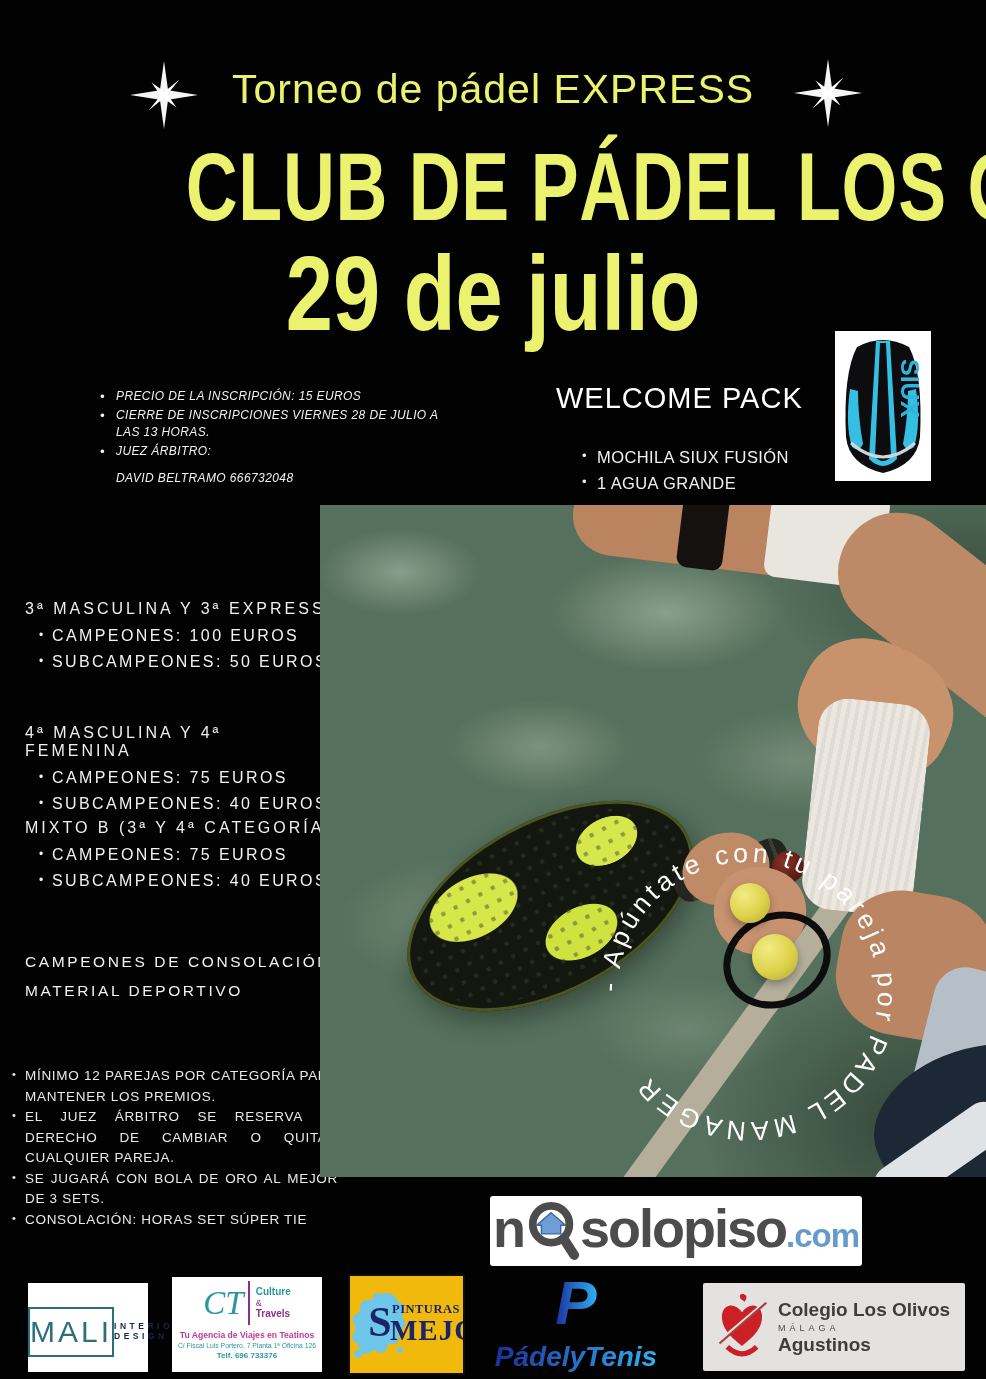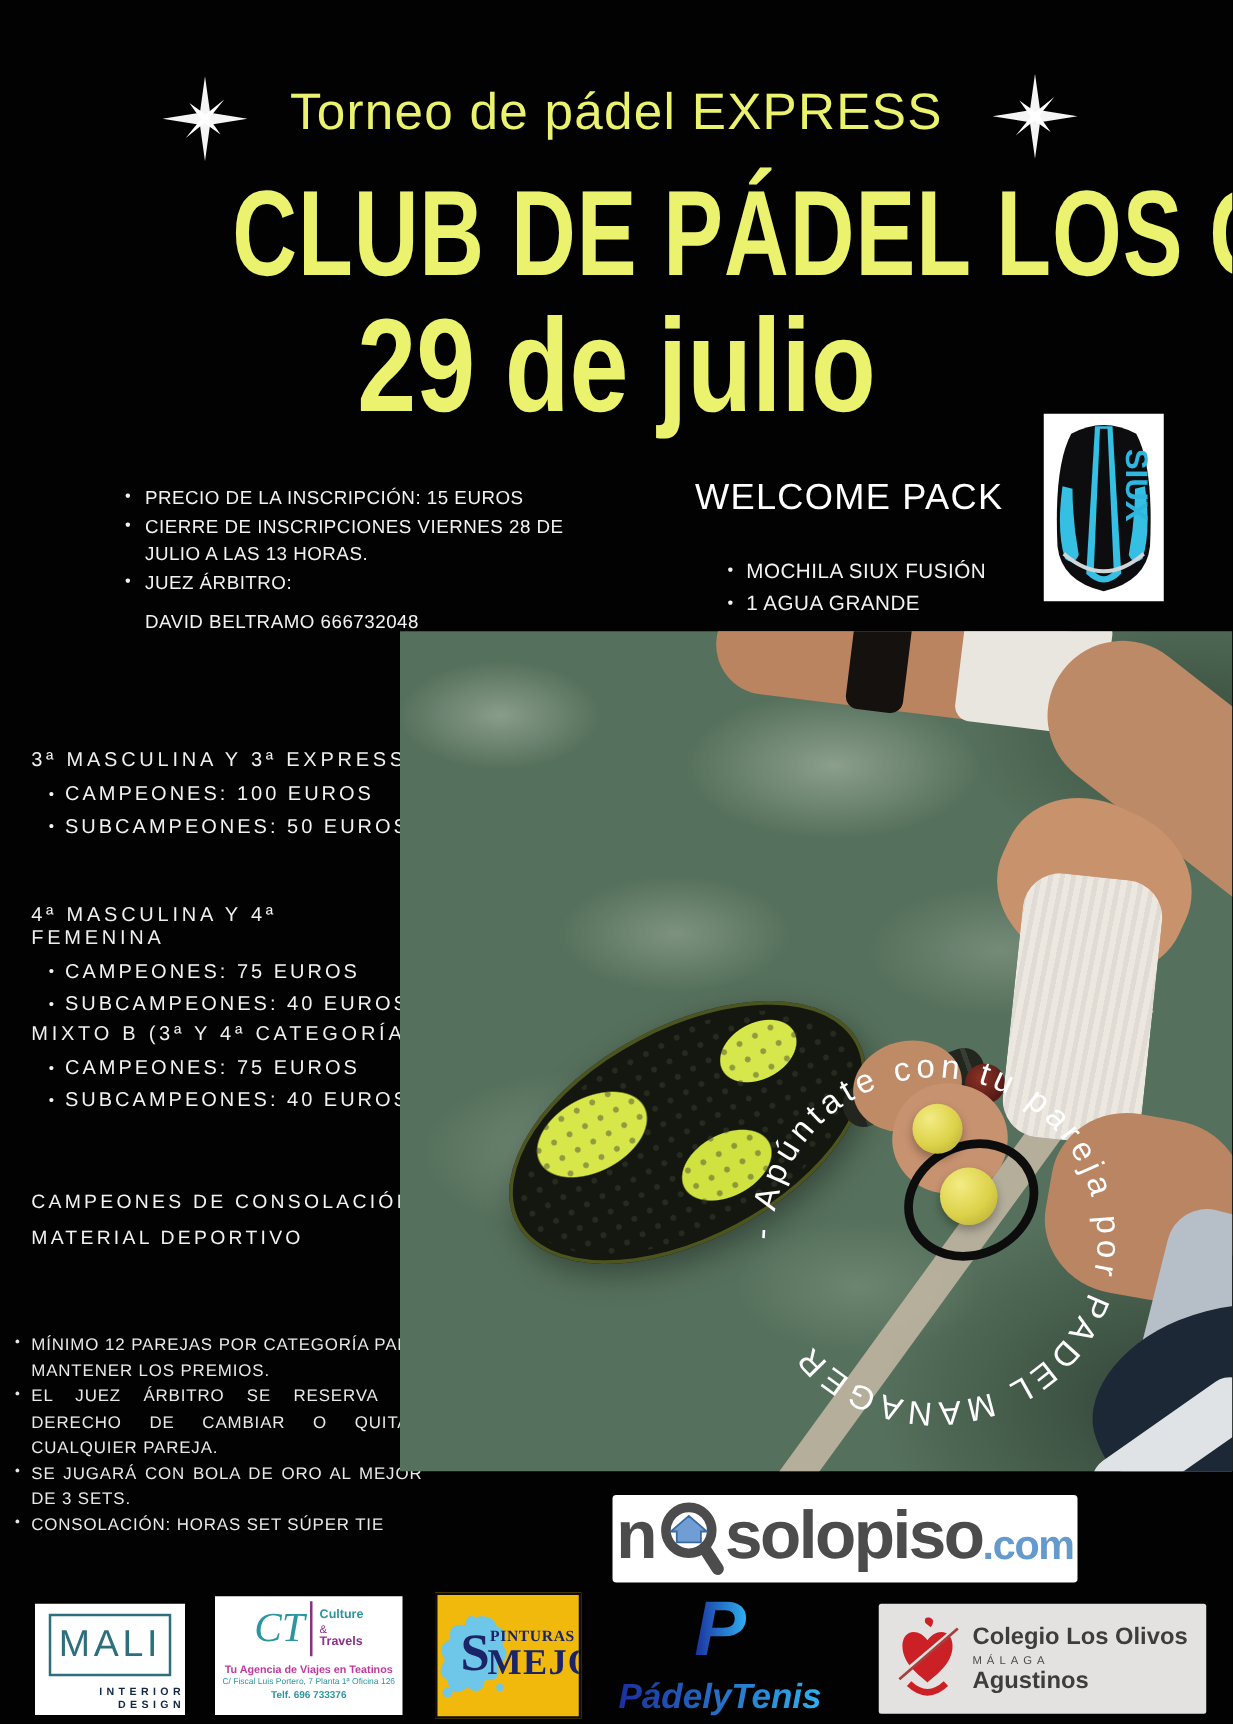--- a/index.html
+++ b/index.html
@@ -14,21 +14,21 @@
   .sparkle.right{left:794px;top:54px;}
 
   .main-title{position:absolute;top:138px;left:0;width:100%;text-align:center;color:#eaf26e;}
   .main-title span{display:inline-block;transform:scaleX(.74);transform-origin:center;
                    font-size:97px;font-weight:bold;letter-spacing:1px;white-space:nowrap;line-height:1;}
   .event-date{position:absolute;top:240px;left:0;width:100%;text-align:center;color:#eaf26e;}
   .event-date span{display:inline-block;transform:scaleX(.8);transform-origin:center;
                    font-size:106px;font-weight:bold;line-height:1;}
 
   
-  .info{position:absolute;left:100px;top:388px;width:352px;font-size:15px;letter-spacing:.4px;}
+  .info{position:absolute;left:100px;top:388px;width:352px;font-size:12px;letter-spacing:.4px;font-style:italic;}
   .info ul{margin:0;padding:0;list-style:none;}
   .info li{position:relative;padding-left:16px;line-height:1.42;margin-bottom:2px;}
   .info li::before{content:"•";position:absolute;left:0;top:0;font-size:13px;}
   .referee{margin:10px 0 0 16px;line-height:1.4;}
 
   
   .welcome{position:absolute;left:556px;top:382px;width:270px;}
   .welcome h2{margin:0;font-size:29px;font-weight:400;letter-spacing:1px;color:#fff;}
   .welcome ul{margin:30px 0 0 26px;padding:0;list-style:none;font-size:16.5px;letter-spacing:.4px;}
   .welcome li{position:relative;padding-left:15px;line-height:1.55;}
@@ -109,21 +109,21 @@
 
   
   .nsp{position:absolute;left:490px;top:1196px;width:372px;height:70px;background:#fff;border-radius:3px;
        display:flex;align-items:center;justify-content:center;}
   .nsp .n{font-size:54px;font-weight:bold;color:#4c4c4c;line-height:1;margin-top:-6px;}
   .nsp .solopiso{font-size:54px;font-weight:bold;color:#4c4c4c;letter-spacing:-2px;line-height:1;margin-top:-6px;}
   .nsp .com{font-size:33px;font-weight:bold;color:#659acc;margin-top:10px;letter-spacing:-1px;}
 
   
   .mali{position:absolute;left:28px;top:1283px;width:120px;height:89px;background:#fff;
-        display:flex;flex-direction:column;align-items:center;text-align:right;}
+        display:flex;align-items:center;}
   .mali .frame{margin-top:8px;width:94px;height:46px;border:2px solid #2e6f7e;
         display:flex;align-items:center;justify-content:center;}
   .mali .frame span{font-size:30px;letter-spacing:3px;color:#2e6f7e;font-weight:400;}
   .mali .sub{margin-top:7px;font-size:8.5px;letter-spacing:3.5px;color:#13294a;font-weight:bold;}
 
   .ct{position:absolute;left:172px;top:1277px;width:150px;height:95px;background:#ffffff;
       display:flex;flex-direction:column;align-items:center;padding-top:4px;box-sizing:border-box;}
   .ct .toprow{display:flex;align-items:center;}
   .ct .mono{font-family:"Liberation Serif",serif;font-style:italic;font-size:33px;color:#2b96a0;line-height:1;}
   .ct .bar{width:2px;height:44px;background:#8c2f86;margin:0 6px 0 4px;}

